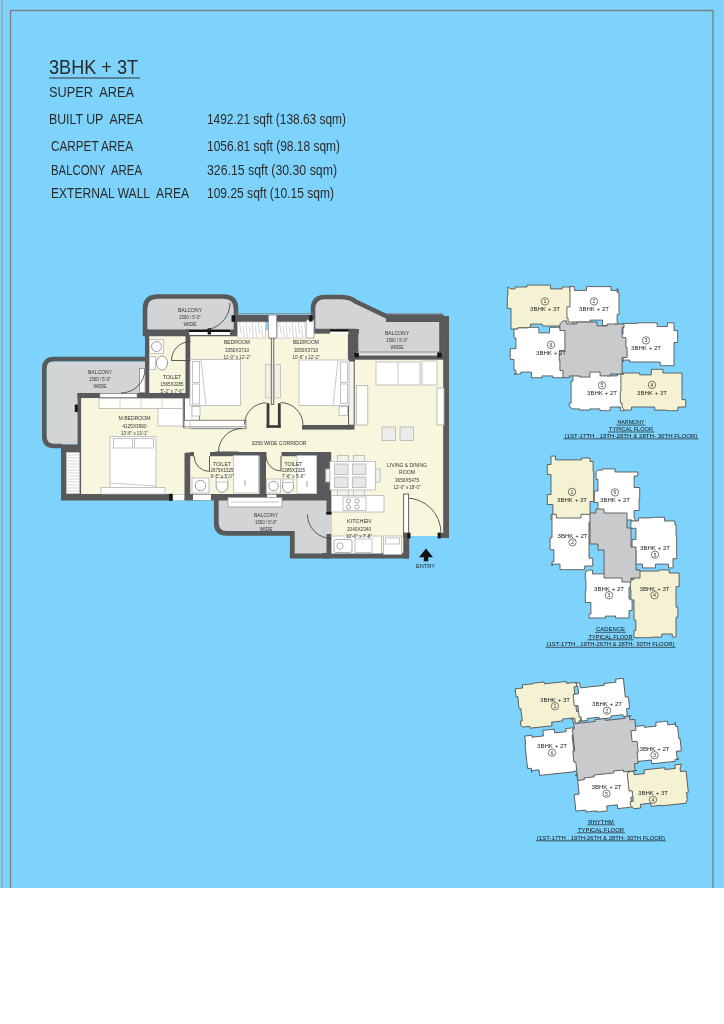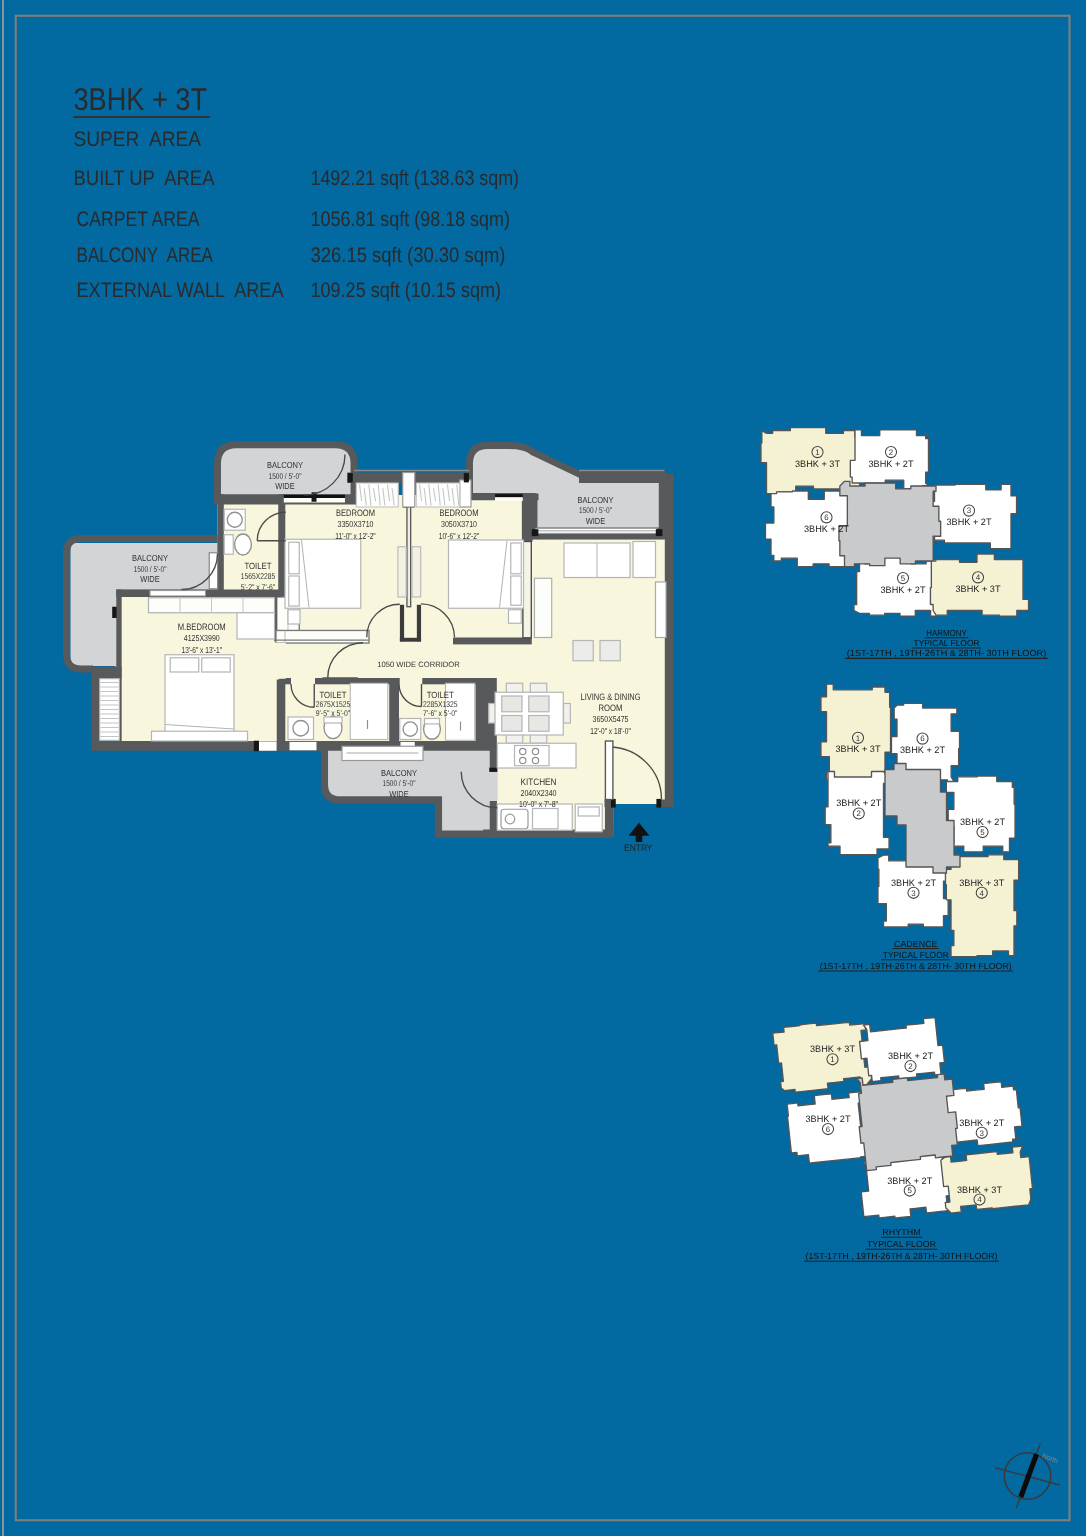--- a/index.html
+++ b/index.html
@@ -1,14 +1,14 @@
 <!DOCTYPE html>
 <html><head><meta charset="utf-8"><style>
 html,body{margin:0;padding:0;background:#fff;}
-#page{position:relative;width:724px;height:1024px;background:#0369a1;overflow:hidden;}
+#page{position:relative;width:724px;height:888px;background:#7dd3fc;overflow:hidden;}
 text{font-family:"Liberation Sans",sans-serif;}
 </style></head><body>
 <div id="page">
 <svg width="724" height="1024" viewBox="0 0 724 1024">
 <line x1="2" y1="0" x2="2" y2="1024" stroke="#9a9a9a" stroke-width="1.2"></line>
 <rect x="10.5" y="10.5" width="702.5" height="1003" fill="none" stroke="#7f7f7f" stroke-width="1.4"></rect>
 <text x="49" y="73.5" font-size="21" fill="#2a2a2a" textLength="89" lengthAdjust="spacingAndGlyphs">3BHK + 3T</text>
 <line x1="49" y1="78" x2="140" y2="78" stroke="#333" stroke-width="1.2"></line>
 <text x="49" y="97" font-size="14" fill="#2a2a2a" textLength="85" lengthAdjust="spacingAndGlyphs">SUPER&nbsp; AREA</text>
 <text x="49" y="123.5" font-size="14" fill="#2a2a2a" textLength="94" lengthAdjust="spacingAndGlyphs">BUILT UP&nbsp; AREA</text>

